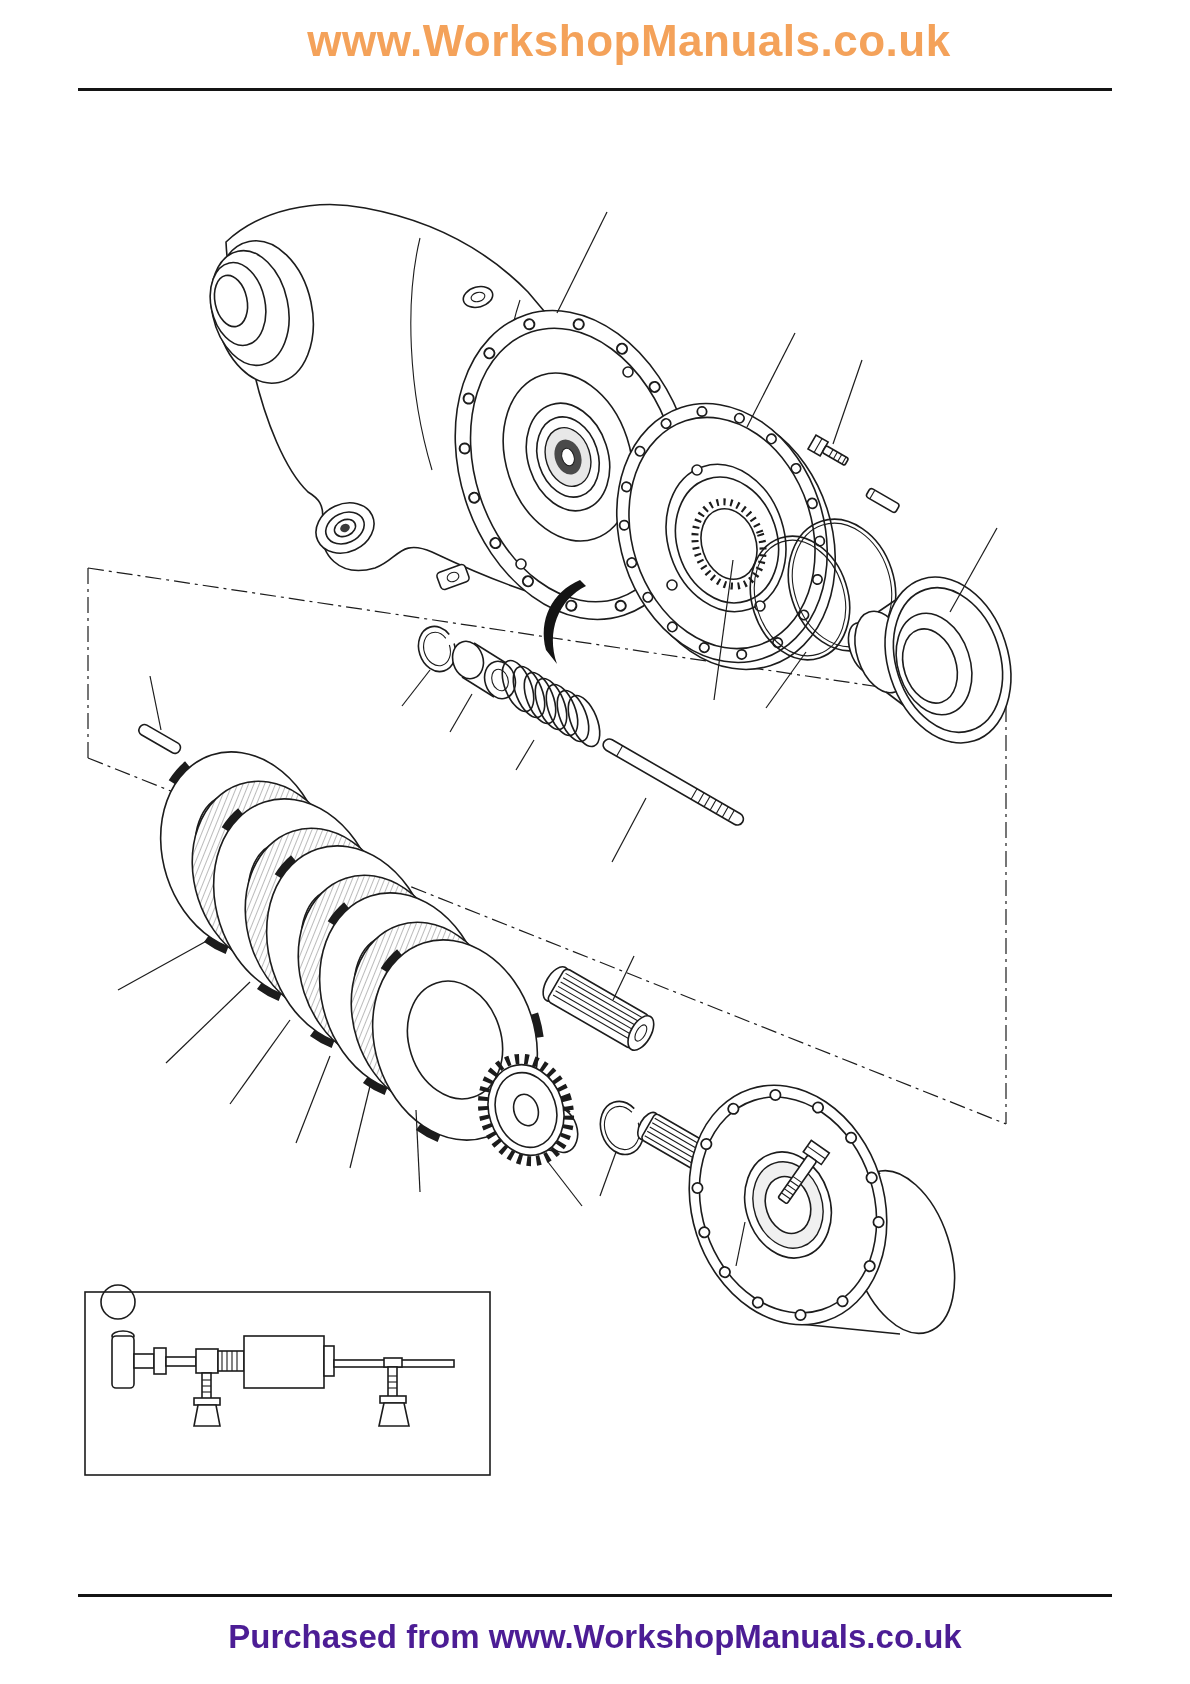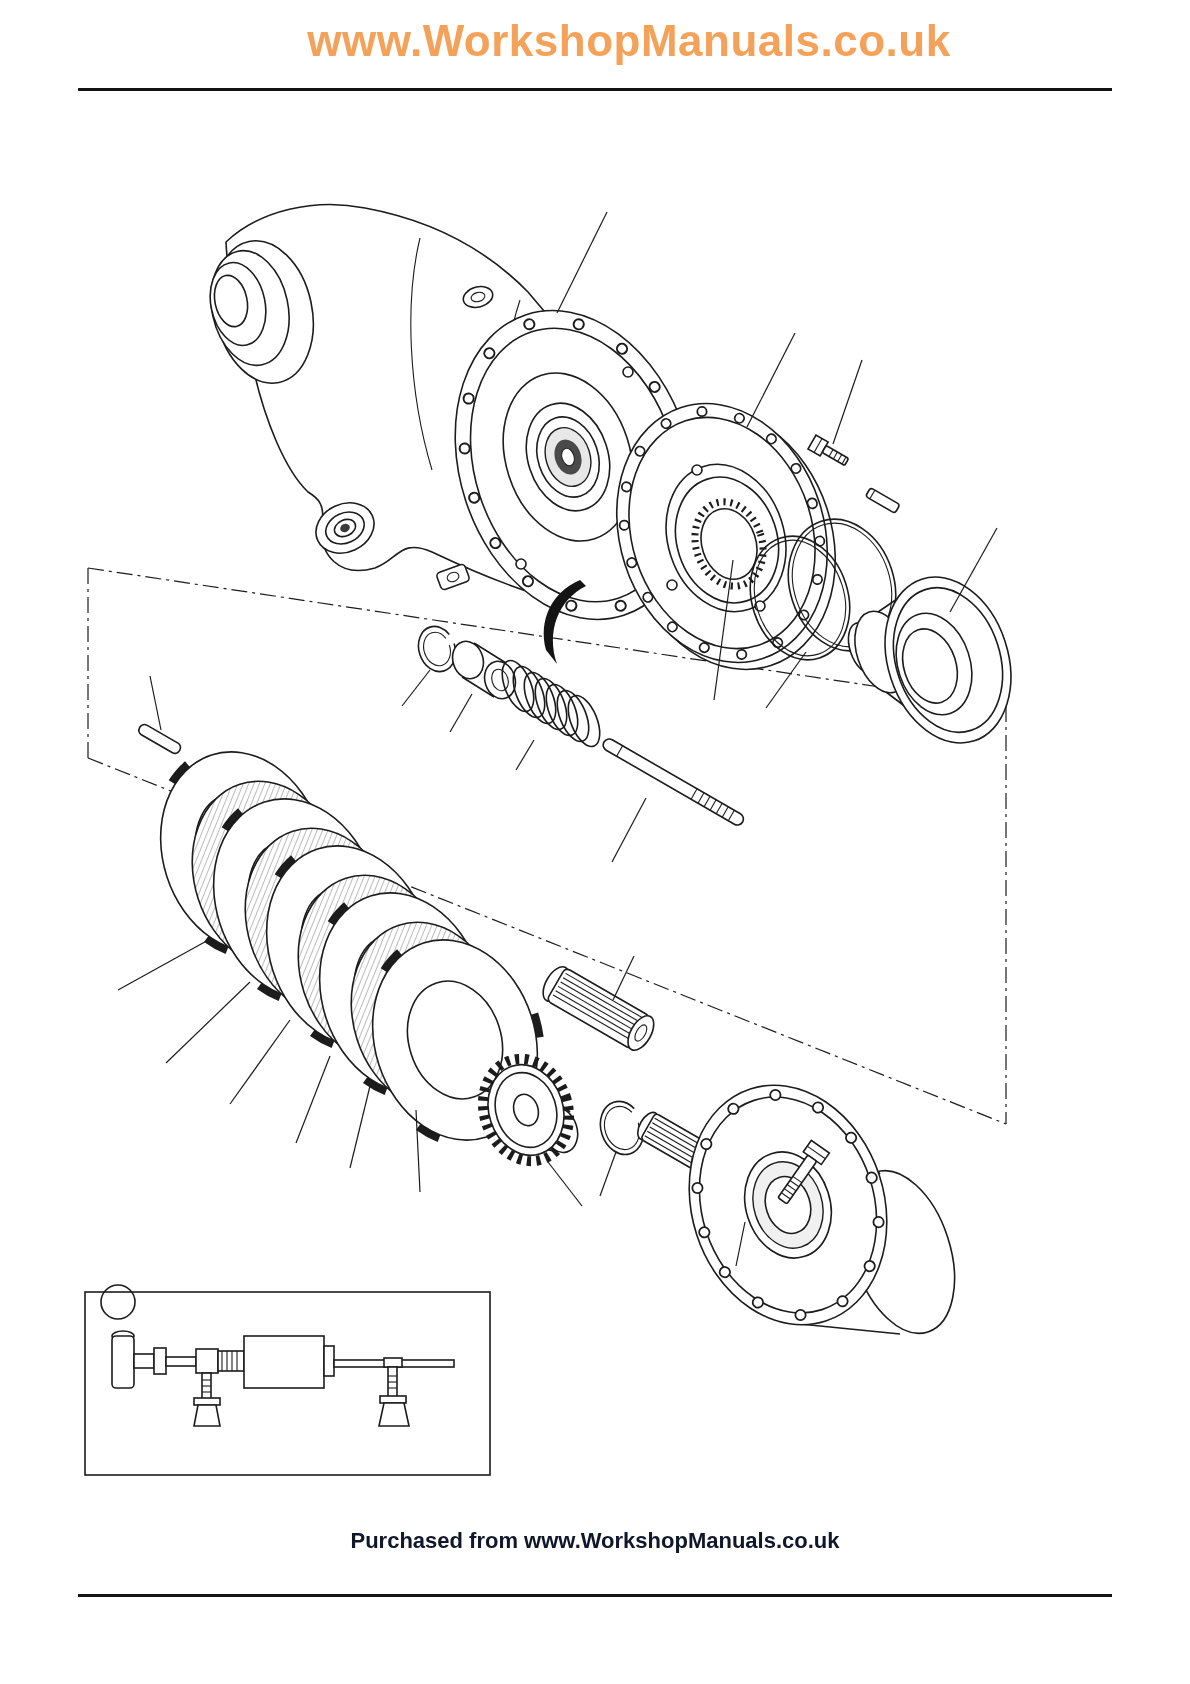--- a/index.html
+++ b/index.html
@@ -5,22 +5,22 @@
   html,body{margin:0;padding:0;background:#ffffff;}
   body{width:1190px;height:1684px;position:relative;font-family:"Liberation Sans",sans-serif;overflow:hidden;}
   .header-title{
     position:absolute;top:16px;left:0;width:100%;
     text-align:center;font-size:44px;font-weight:bold;color:#F4A25A;letter-spacing:0.5px;margin-left:34px;
   }
   .rule{position:absolute;left:78px;width:1034px;background:#141414;}
   .rule.top{top:88px;height:3px;}
   .rule.bottom{top:1594px;height:3px;}
   .footer-text{
-    position:absolute;top:1528px;left:0;width:100%;
-    text-align:center;font-size:22px;font-weight:bold;color:#0f172a;
+    position:absolute;top:1618px;left:0;width:100%;
+    text-align:center;font-size:33px;font-weight:bold;color:#4c1d95;
   }
   svg.diagram{position:absolute;left:0;top:0;}
   .fw{fill:#ffffff;stroke:#1c1c1c;stroke-width:1.6;}
   .ln{fill:none;stroke:#1c1c1c;stroke-width:1.6;}
   .thin{fill:none;stroke:#1c1c1c;stroke-width:1.1;}
   .leader{fill:none;stroke:#1c1c1c;stroke-width:1.2;}
   .phantom{fill:none;stroke:#1c1c1c;stroke-width:1.2;stroke-dasharray:16 5 3 5;}
 </style>
 </head>
 <body>

